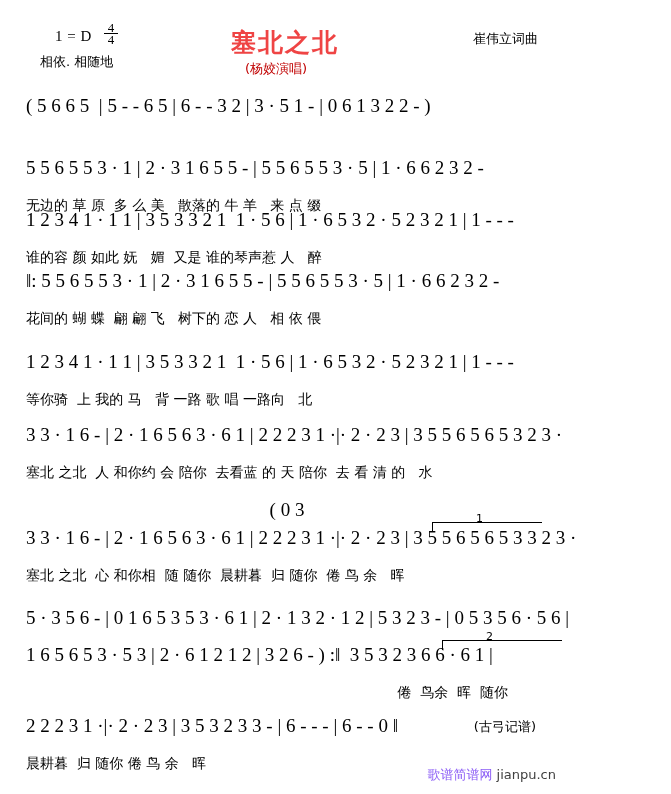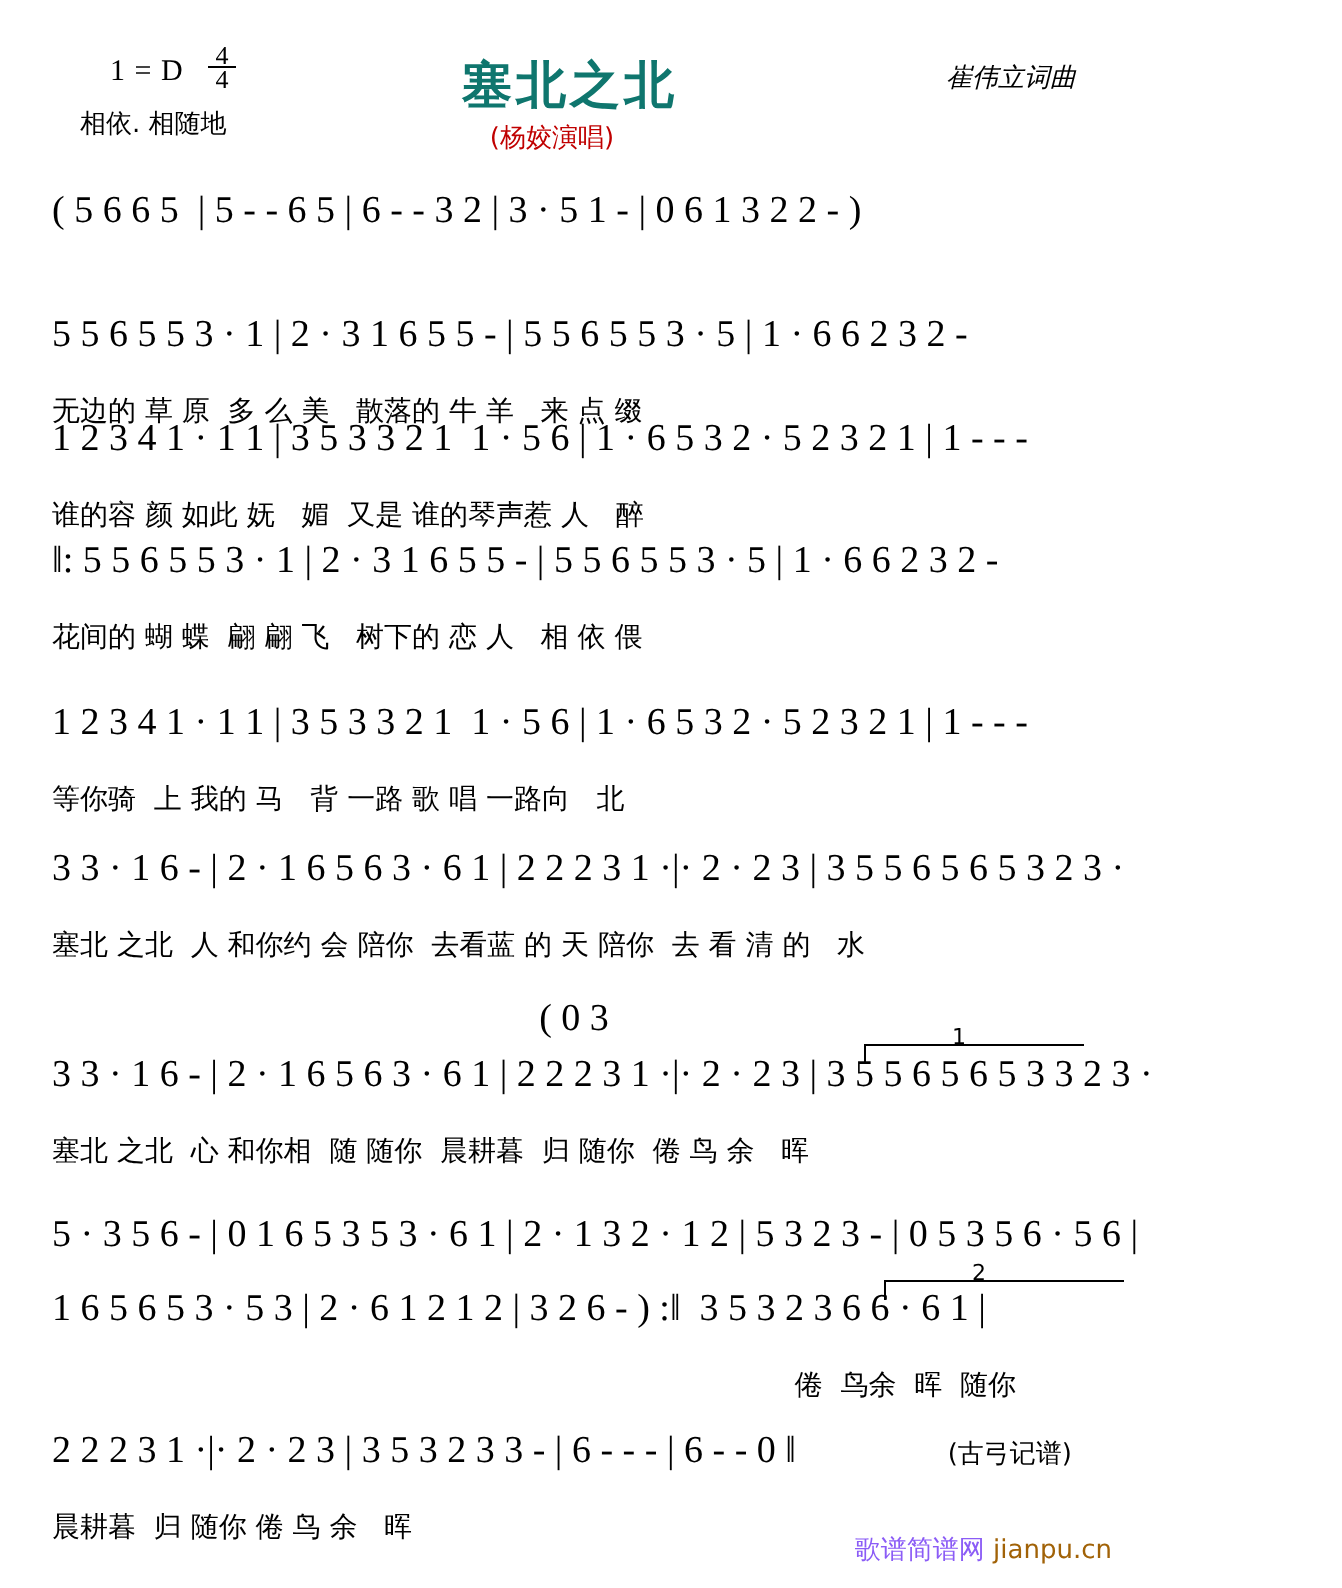--- a/index.html
+++ b/index.html
@@ -22,37 +22,36 @@
   .time-sig{
     position:absolute;left:104px;top:22px;
     font-size:13px;line-height:11px;text-align:center;
     width:14px;
   }
   .time-sig .num{display:block;}
   .time-sig .den{display:block;border-top:1.4px solid #000;}
   .title{
     position:absolute;left:0;right:0;top:26px;
     text-align:center;
-    color:#0f766e;
+    color:#ef4444;
     font-size:25px;font-weight:bold;
     letter-spacing:2px;
     font-family:"DejaVu Sans", sans-serif;
   }
   .subtitle{
     position:absolute;left:0;right:18px;top:60px;
     text-align:center;
     color:#c00000;
     font-size:13px;
     font-family:"DejaVu Sans", sans-serif;
   }
   .composer{
     position:absolute;right:32px;top:30px;
     font-size:13px;
     font-family:"DejaVu Sans", sans-serif;
-    font-style:italic;
   }
   .tempo{
     position:absolute;left:40px;top:53px;
     font-size:13px;
     font-family:"DejaVu Sans", sans-serif;
   }
 
   
   .row{
     position:absolute;left:26px;right:22px;
@@ -77,21 +76,21 @@
     font-size:13px;
     font-family:"DejaVu Sans", sans-serif;
   }
   .watermark{
     position:absolute;right:14px;bottom:10px;
     font-size:13px;
     font-family:"DejaVu Sans", sans-serif;
     color:#777;
   }
   .watermark .cn{color:#8b5cf6;}
-  .watermark .url{color:#a16207;}
+  .watermark .url{color:#404040;}
   .bracket-num{position:absolute;font-size:11px;font-family:"DejaVu Sans",sans-serif;}
   .hline{position:absolute;height:1px;background:#000;}
   .vline{position:absolute;width:1px;background:#000;}
 </style>
 </head>
 <body>
 
 <div class="sheet">
 
   <div class="key-sig">1 = D</div>

